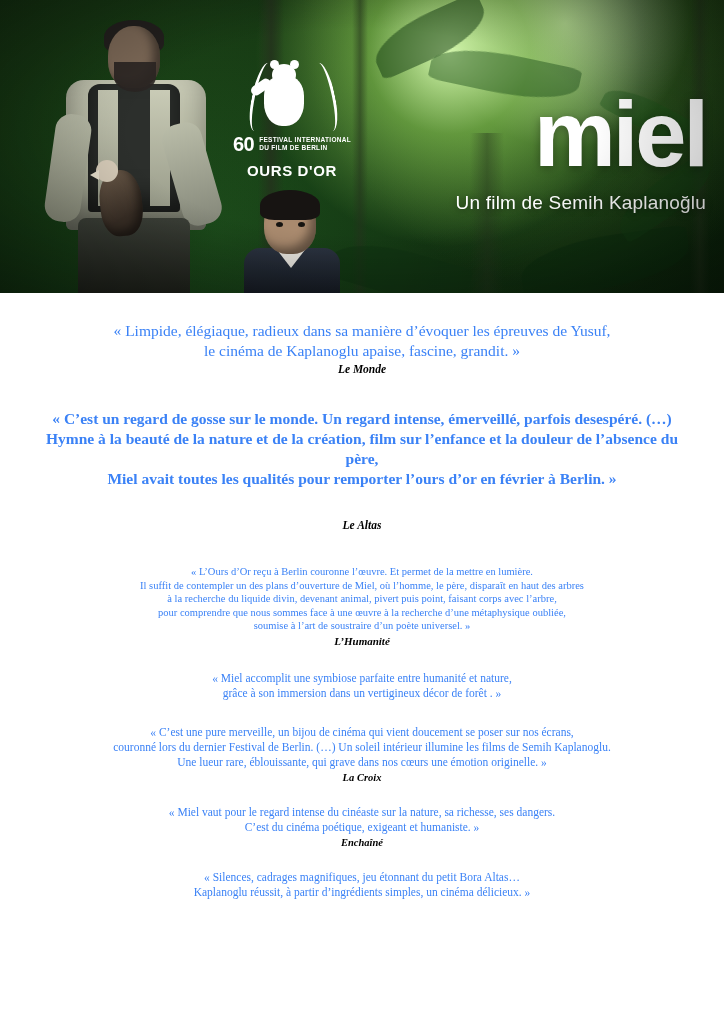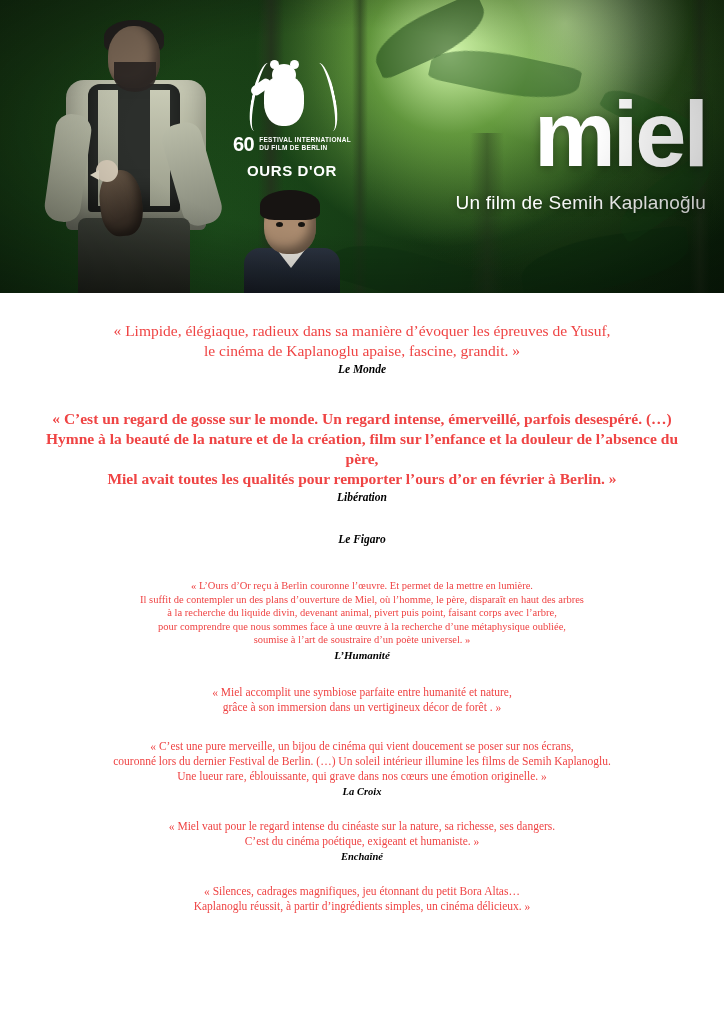--- a/index.html
+++ b/index.html
@@ -285,21 +285,21 @@
   .quotes {
     padding: 28px 40px 0 40px;
     text-align: center;
   }
   .quote-block {
     text-align: center;
     margin: 0 auto 26px auto;
   }
   .quote-text {
     font-family: "Liberation Serif", serif;
-    color: #ef4444;
+    color: #3b82f6;
     white-space: pre-line;
   }
   .quote-source {
     font-family: "Liberation Serif", serif;
     font-weight: bold;
     font-style: italic;
     color: #000;
     margin-top: 2px;
   }
 
@@ -397,25 +397,24 @@
     <div class="quote-block q-size-1 sp-1">
       <div class="quote-text">« Limpide, élégiaque, radieux dans sa manière d’évoquer les épreuves de Yusuf,
 le cinéma de Kaplanoglu apaise, fascine, grandit. »</div>
       <div class="quote-source">Le Monde</div>
     </div>
 
     <div class="quote-block q-size-2 sp-2">
       <div class="quote-text">« C’est un regard de gosse sur le monde. Un regard intense, émerveillé, parfois desespéré. (…)
 Hymne à la beauté de la nature et de la création, film sur l’enfance et la douleur de l’absence du père,
 Miel avait toutes les qualités pour remporter l’ours d’or en février à Berlin. »</div>
-      <div class="quote-source">Libération</div>
     </div>
 
     <div class="quote-block q-size-3 sp-3">
-      <div class="quote-source">Le Figaro</div>
+      <div class="quote-source">Le Altas</div>
     </div>
 
     <div class="quote-block q-size-s sp-4">
       <div class="quote-text">« L’Ours d’Or reçu à Berlin couronne l’œuvre. Et permet de la mettre en lumière.
 Il suffit de contempler un des plans d’ouverture de Miel, où l’homme, le père, disparaît en haut des arbres
 à la recherche du liquide divin, devenant animal, pivert puis point, faisant corps avec l’arbre,
 pour comprendre que nous sommes face à une œuvre à la recherche d’une métaphysique oubliée,
 soumise à l’art de soustraire d’un poète universel. »</div>
       <div class="quote-source">L’Humanité</div>
     </div>

